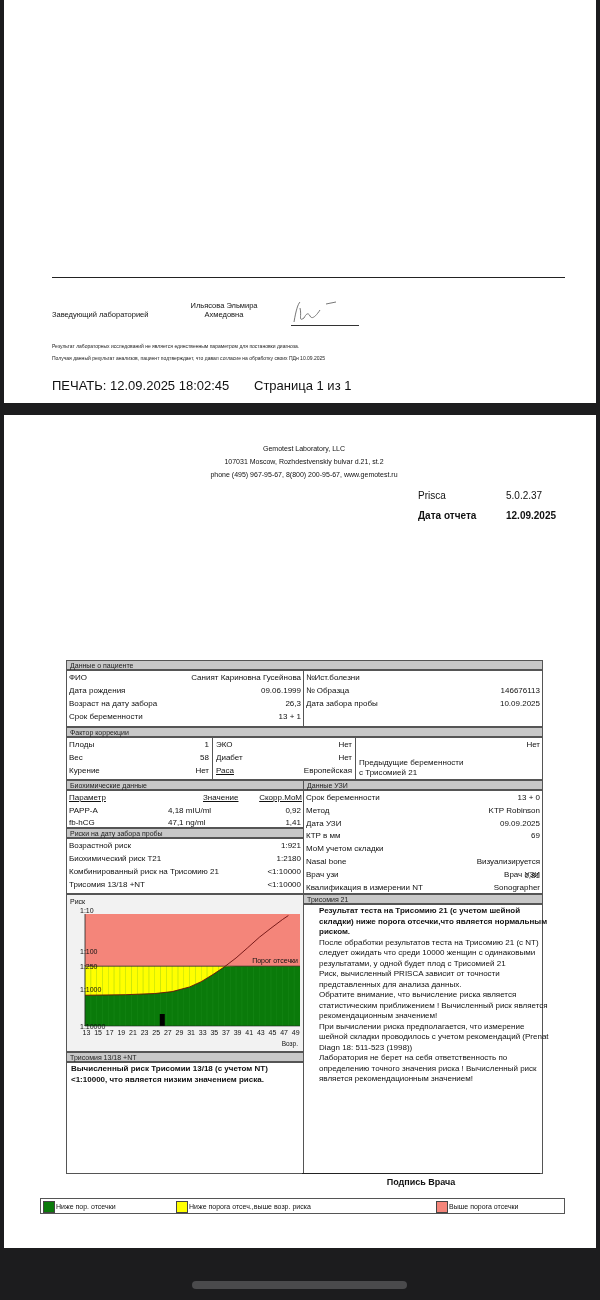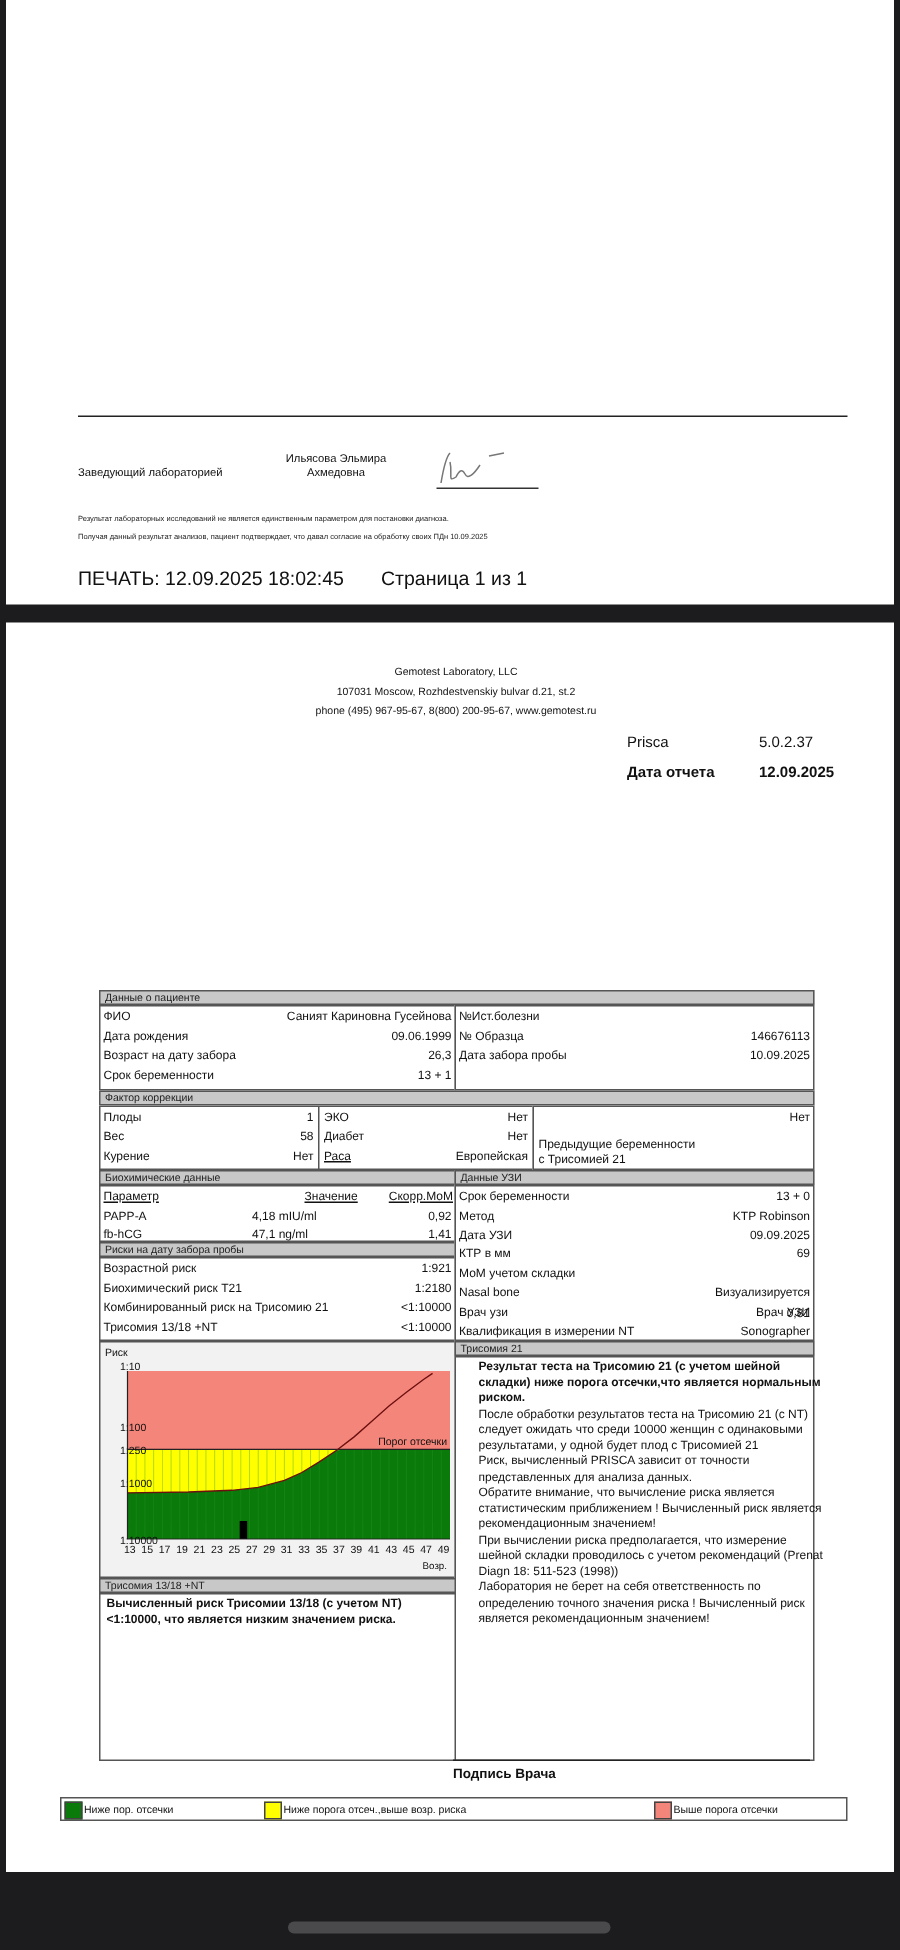--- a/index.html
+++ b/index.html
@@ -235,21 +235,21 @@
 При вычислении риска предполагается, что измерение шейной складки проводилось с учетом рекомендаций (Prenat Diagn 18: 511-523 (1998))
 Лаборатория не берет на себя ответственность по определению точного значения риска ! Вычисленный риск является рекомендационным значением!</div>
     </div>
 
     <div class="sec" style="left:0;top:392px;width:238px;">Трисомия 13/18 +NT</div>
     <div class="box" style="left:0;top:402px;width:238px;height:112px;"></div>
     <div class="row b" style="left:5px;top:403px;width:228px;white-space:normal;line-height:11px;">Вычисленный риск Трисомии 13/18 (с учетом NT) &lt;1:10000, что является низким значением риска.</div>
   </div>
 
   <div style="position:absolute;left:298px;top:758px;width:238px;height:1px;background:#222;"></div>
-  <div class="abs b" style="left:298px;top:762px;width:238px;text-align:left;font-size:9px;">Подпись Врача</div>
+  <div class="abs b" style="left:298px;top:762px;width:238px;text-align:center;font-size:9px;">Подпись Врача</div>
 
   <div class="legend">
     <span class="abs" style="left:2px;top:2px;"><span class="sw" id="sw0" style="background: rgb(10, 122, 10);"></span><span>Ниже пор. отсечки</span></span>
     <span class="abs" style="left:135px;top:2px;"><span class="sw" id="sw1" style="background: rgb(255, 255, 0);"></span><span>Ниже порога отсеч.,выше возр. риска</span></span>
     <span class="abs" style="left:395px;top:2px;"><span class="sw" id="sw2" style="background: rgb(244, 133, 122);"></span><span>Выше порога отсечки</span></span>
   </div>
 </div>
 
 <div class="home"></div>
 

